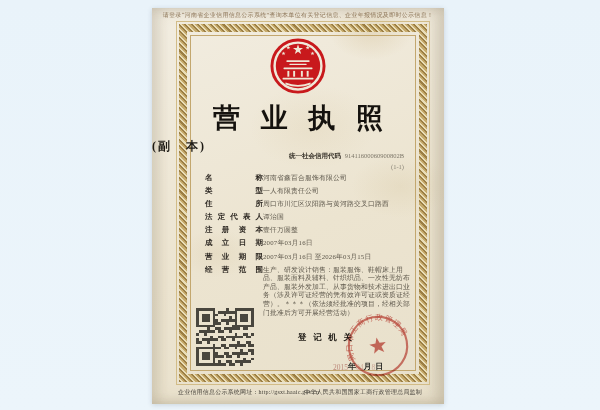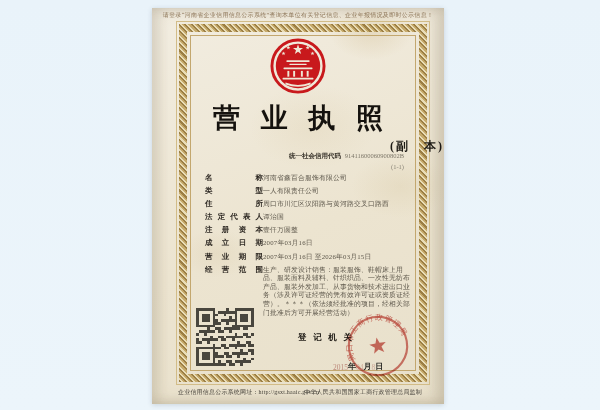--- a/index.html
+++ b/index.html
@@ -33,21 +33,21 @@
   .frame-innerline{position:absolute;left:38px;top:27px;width:226px;height:336px;border:1px solid #c3a76e;box-sizing:border-box;}
 
   .top-note{position:absolute;top:3px;left:0;width:100%;text-align:center;font-size:6px;color:#8b7355;letter-spacing:.3px;}
 
   
   .emblem{position:absolute;left:118px;top:30px;width:56px;height:60px;}
 
   
   .jchars{display:flex;justify-content:space-between;}
   .title{position:absolute;left:61px;top:92px;width:170px;font-size:27px;font-weight:700;color:#15120e;}
-  .subtitle{position:absolute;left:0;top:130px;width:100%;text-align:right;font-size:12px;font-weight:700;color:#1c1914;letter-spacing:2px;}
+  .subtitle{position:absolute;left:0;top:130px;width:100%;text-align:left;font-size:12px;font-weight:700;color:#1c1914;letter-spacing:2px;}
 
   .codeline{position:absolute;top:144px;right:40px;font-size:6.5px;white-space:nowrap;}
   .codeline .lbl{font-weight:700;color:#353028;}
   .codeline .val{color:#7c7668;margin-left:2px;}
   .pageno{position:absolute;top:155px;right:40px;font-size:6.5px;color:#8a8578;}
 
   
   .fields{position:absolute;left:53px;top:166px;width:209px;}
   .row{display:flex;align-items:flex-start;margin-bottom:4.5px;}
   .row .label{width:58px;flex-shrink:0;font-size:7.5px;font-weight:700;color:#2f2a24;line-height:8.5px;}

